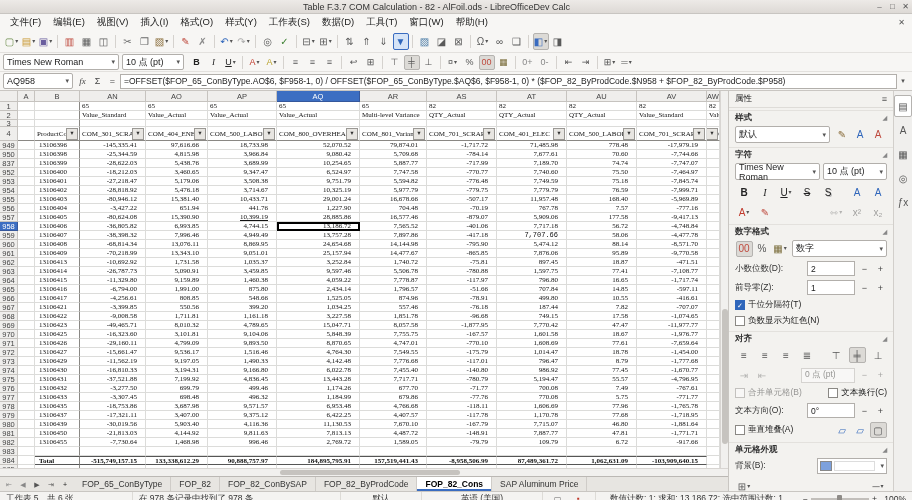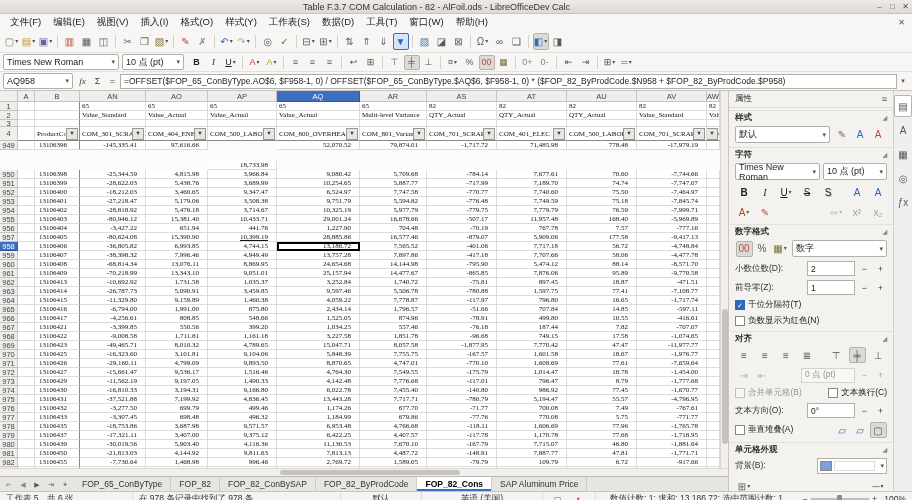--- a/index.html
+++ b/index.html
@@ -437,21 +437,21 @@
             <div class="gc hdrcell fzrow" style="width: 70px; height: 14px;">COM_500_LABOR<span class="fbtn">▼</span></div>
             <div class="gc hdrcell fzrow" style="width: 70px; height: 14px;">COM_701_SCRAP<span class="fbtn">▼</span></div>
             <div class="gc hdrcell fzrow" style="width: 13px; height: 14px;">COM_<span class="fbtn">▼</span></div>
           </div>
           <div class="grow">
             <div class="gh" style="width: 18px; height: 9px;">949</div>
             <div class="gc tnum" style="width: 17px; height: 9px;"></div>
             <div class="gc tleft fz" style="width: 45px; height: 9px;">13106396</div>
             <div class="gc tnum" style="width: 66px; height: 9px;">-145,335.41</div>
             <div class="gc tnum" style="width: 62px; height: 9px;">97,616.66</div>
-            <div class="gc tnum" style="width: 69px; height: 9px; margin-top: 20px;">18,733.98</div>
+            <div class="gc tnum" style="width: 69px; height: 9px;">18,733.98</div>
             <div class="gc tnum" style="width: 83px; height: 9px;">52,070.52</div>
             <div class="gc tnum" style="width: 67px; height: 9px;">79,874.01</div>
             <div class="gc tnum" style="width: 70px; height: 9px;">-1,717.72</div>
             <div class="gc tnum" style="width: 70px; height: 9px;">71,485.98</div>
             <div class="gc tnum" style="width: 70px; height: 9px;">778.48</div>
             <div class="gc tnum" style="width: 70px; height: 9px;">-17,979.19</div>
             <div class="gc tnum" style="width: 13px; height: 9px;"></div>
           </div>
           <div class="grow">
             <div class="gh" style="width: 18px; height: 9px;">950</div>
@@ -462,21 +462,21 @@
             <div class="gc tnum" style="width: 69px; height: 9px;">3,966.84</div>
             <div class="gc tnum" style="width: 83px; height: 9px;">9,080.42</div>
             <div class="gc tnum" style="width: 67px; height: 9px;">5,709.68</div>
             <div class="gc tnum" style="width: 70px; height: 9px;">-784.14</div>
             <div class="gc tnum" style="width: 70px; height: 9px;">7,677.61</div>
             <div class="gc tnum" style="width: 70px; height: 9px;">70.60</div>
             <div class="gc tnum" style="width: 70px; height: 9px;">-7,744.66</div>
             <div class="gc tnum" style="width: 13px; height: 9px;"></div>
           </div>
           <div class="grow">
-            <div class="gh" style="width: 18px; height: 9px;">951</div>
+            <div class="gh" style="width: 18px; height: 9px;">837</div>
             <div class="gc tnum" style="width: 17px; height: 9px;"></div>
             <div class="gc tleft fz" style="width: 45px; height: 9px;">13106399</div>
             <div class="gc tnum" style="width: 66px; height: 9px;">-28,622.03</div>
             <div class="gc tnum" style="width: 62px; height: 9px;">5,438.76</div>
             <div class="gc tnum" style="width: 69px; height: 9px;">3,689.99</div>
             <div class="gc tnum" style="width: 83px; height: 9px;">10,254.65</div>
             <div class="gc tnum" style="width: 67px; height: 9px;">5,887.77</div>
             <div class="gc tnum" style="width: 70px; height: 9px;">-717.99</div>
             <div class="gc tnum" style="width: 70px; height: 9px;">7,189.70</div>
             <div class="gc tnum" style="width: 70px; height: 9px;">74.74</div>
@@ -591,21 +591,21 @@
           <div class="grow">
             <div class="gh" style="width: 18px; height: 9px;">959</div>
             <div class="gc tnum" style="width: 17px; height: 9px;"></div>
             <div class="gc tleft fz" style="width: 45px; height: 9px;">13106407</div>
             <div class="gc tnum" style="width: 66px; height: 9px;">-38,398.32</div>
             <div class="gc tnum" style="width: 62px; height: 9px;">7,996.46</div>
             <div class="gc tnum" style="width: 69px; height: 9px;">4,949.49</div>
             <div class="gc tnum" style="width: 83px; height: 9px;">13,757.28</div>
             <div class="gc tnum" style="width: 67px; height: 9px;">7,897.86</div>
             <div class="gc tnum" style="width: 70px; height: 9px;">-417.18</div>
-            <div class="gc tnum" style="width: 70px; height: 9px;">7,707.66</div>
+            <div class="gc tnum" style="width: 70px; height: 9px; font-family: Liberation Mono, monospace;">7,707.66</div>
             <div class="gc tnum" style="width: 70px; height: 9px;">58.06</div>
             <div class="gc tnum" style="width: 70px; height: 9px;">-4,477.78</div>
             <div class="gc tnum" style="width: 13px; height: 9px;"></div>
           </div>
           <div class="grow">
             <div class="gh" style="width: 18px; height: 9px;">960</div>
             <div class="gc tnum" style="width: 17px; height: 9px;"></div>
             <div class="gc tleft fz" style="width: 45px; height: 9px;">13106408</div>
             <div class="gc tnum" style="width: 66px; height: 9px;">-68,814.34</div>
             <div class="gc tnum" style="width: 62px; height: 9px;">13,076.11</div>

